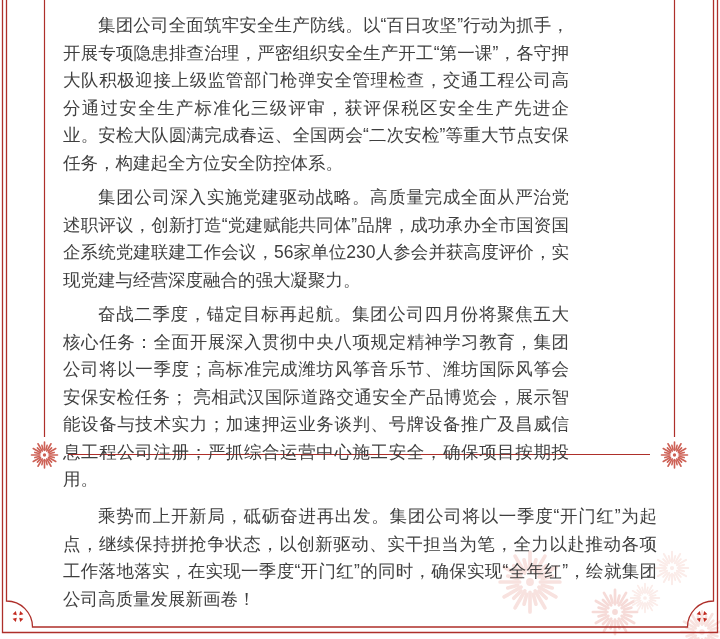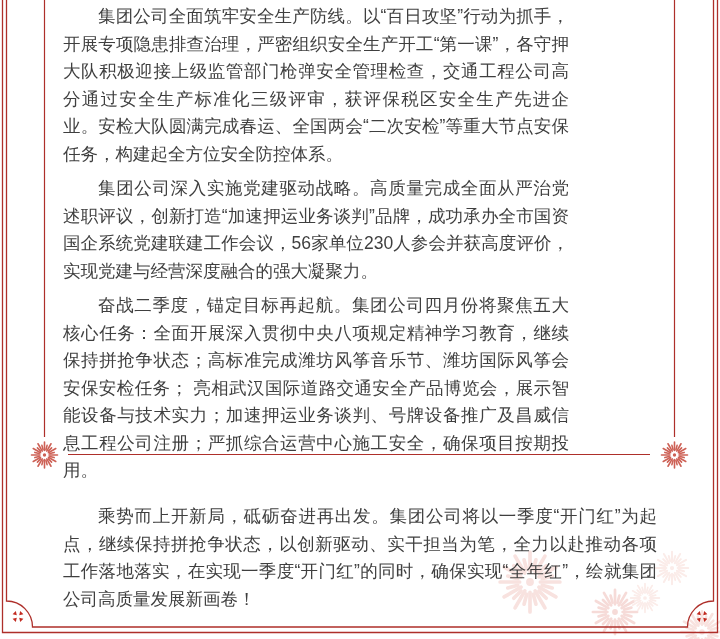--- a/index.html
+++ b/index.html
@@ -3,21 +3,21 @@
 <meta charset="utf-8">
 <style>
   html,body{margin:0;padding:0;background:#ffffff;}
   .page{
     position:relative;width:720px;height:639px;overflow:hidden;background:#ffffff;
     font-family:"Liberation Sans","DejaVu Sans",sans-serif;
   }
   .frame-svg{position:absolute;left:0;top:0;width:720px;height:639px;pointer-events:none;}
   .content{
     position:absolute;left:44px;top:0;width:544px;box-sizing:border-box;
-    padding:3px 19px 0 19px;
+    padding:12px 19px 0 19px;
   }
   .closing{
     position:absolute;left:44px;top:503px;width:632px;box-sizing:border-box;
     padding:0 19px;
   }
   .content p,.closing p{
     margin:0 0 7px 0;
     font-size:17.5px;line-height:27.5px;color:#3f3f3f;
     text-align:justify;text-indent:2em;
     word-break:break-all;
@@ -76,21 +76,21 @@
     <use href="#fw" transform="translate(674.5,455)" color="#cd6156"></use>
 
     <g fill="#c22b21">
       <use href="#petals" transform="translate(18,616.5)"></use>
       <use href="#petals" transform="translate(702,616.5)"></use>
     </g>
   </svg>
 
   <div class="content">
     <p>集团公司全面筑牢安全生产防线。以“百日攻坚”行动为抓手，开展专项隐患排查治理，严密组织安全生产开工“第一课”，各守押大队积极迎接上级监管部门枪弹安全管理检查，交通工程公司高分通过安全生产标准化三级评审，获评保税区安全生产先进企业。安检大队圆满完成春运、全国两会“二次安检”等重大节点安保任务，构建起全方位安全防控体系。</p>
-    <p>集团公司深入实施党建驱动战略。高质量完成全面从严治党述职评议，创新打造“加速押运业务谈判”品牌，成功承办全市国资国企系统党建联建工作会议，56家单位230人参会并获高度评价，实现党建与经营深度融合的强大凝聚力。</p>
-    <p>奋战二季度，锚定目标再起航。集团公司四月份将聚焦五大核心任务：全面开展深入贯彻中央八项规定精神学习教育，继续保持拼抢争状态；高标准完成潍坊风筝音乐节、潍坊国际风筝会安保安检任务； 亮相武汉国际道路交通安全产品博览会，展示智能设备与技术实力；加速押运业务谈判、号牌设备推广及昌威信息工程公司注册；严抓综合运营中心施工安全，确保项目按期投用。</p>
+    <p>集团公司深入实施党建驱动战略。高质量完成全面从严治党述职评议，创新打造“党建赋能共同体”品牌，成功承办全市国资国企系统党建联建工作会议，56家单位230人参会并获高度评价，实现党建与经营深度融合的强大凝聚力。</p>
+    <p>奋战二季度，锚定目标再起航。集团公司四月份将聚焦五大核心任务：全面开展深入贯彻中央八项规定精神学习教育，集团公司将以一季度；高标准完成潍坊风筝音乐节、潍坊国际风筝会安保安检任务； 亮相武汉国际道路交通安全产品博览会，展示智能设备与技术实力；加速押运业务谈判、号牌设备推广及昌威信息工程公司注册；严抓综合运营中心施工安全，确保项目按期投用。</p>
   </div>
 
   <div class="closing">
     <p>乘势而上开新局，砥砺奋进再出发。集团公司将以一季度“开门红”为起点，继续保持拼抢争状态，以创新驱动、实干担当为笔，全力以赴推动各项工作落地落实，在实现一季度“开门红”的同时，确保实现“全年红”，绘就集团公司高质量发展新画卷！</p>
   </div>
 
 </div>
 
 </body></html>

